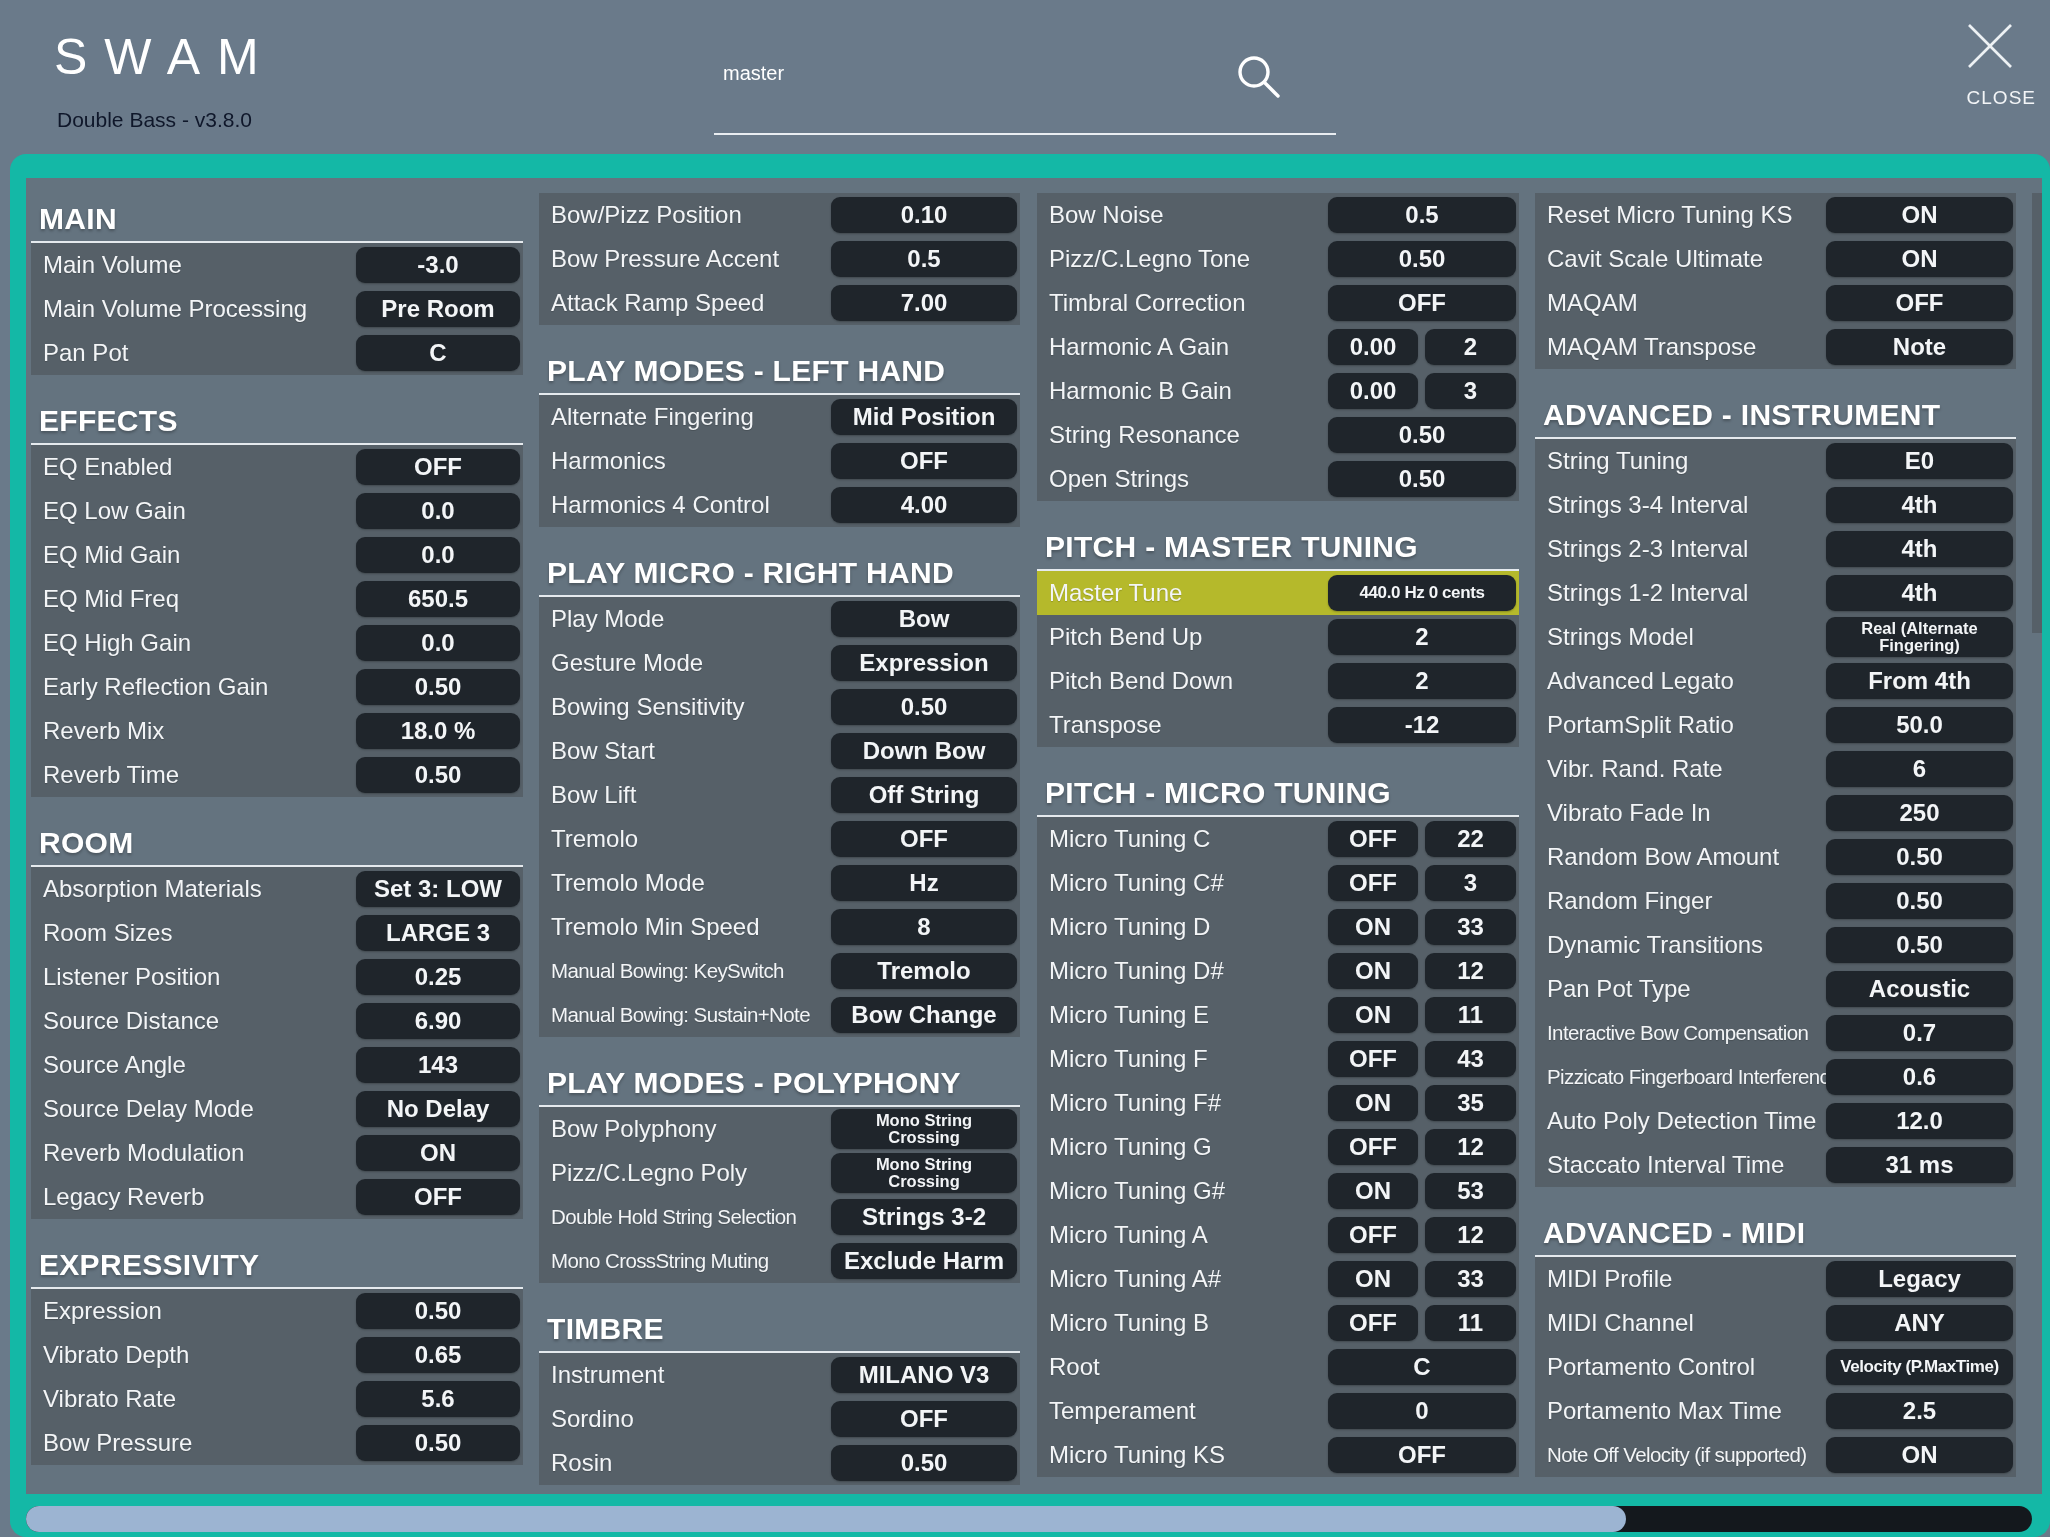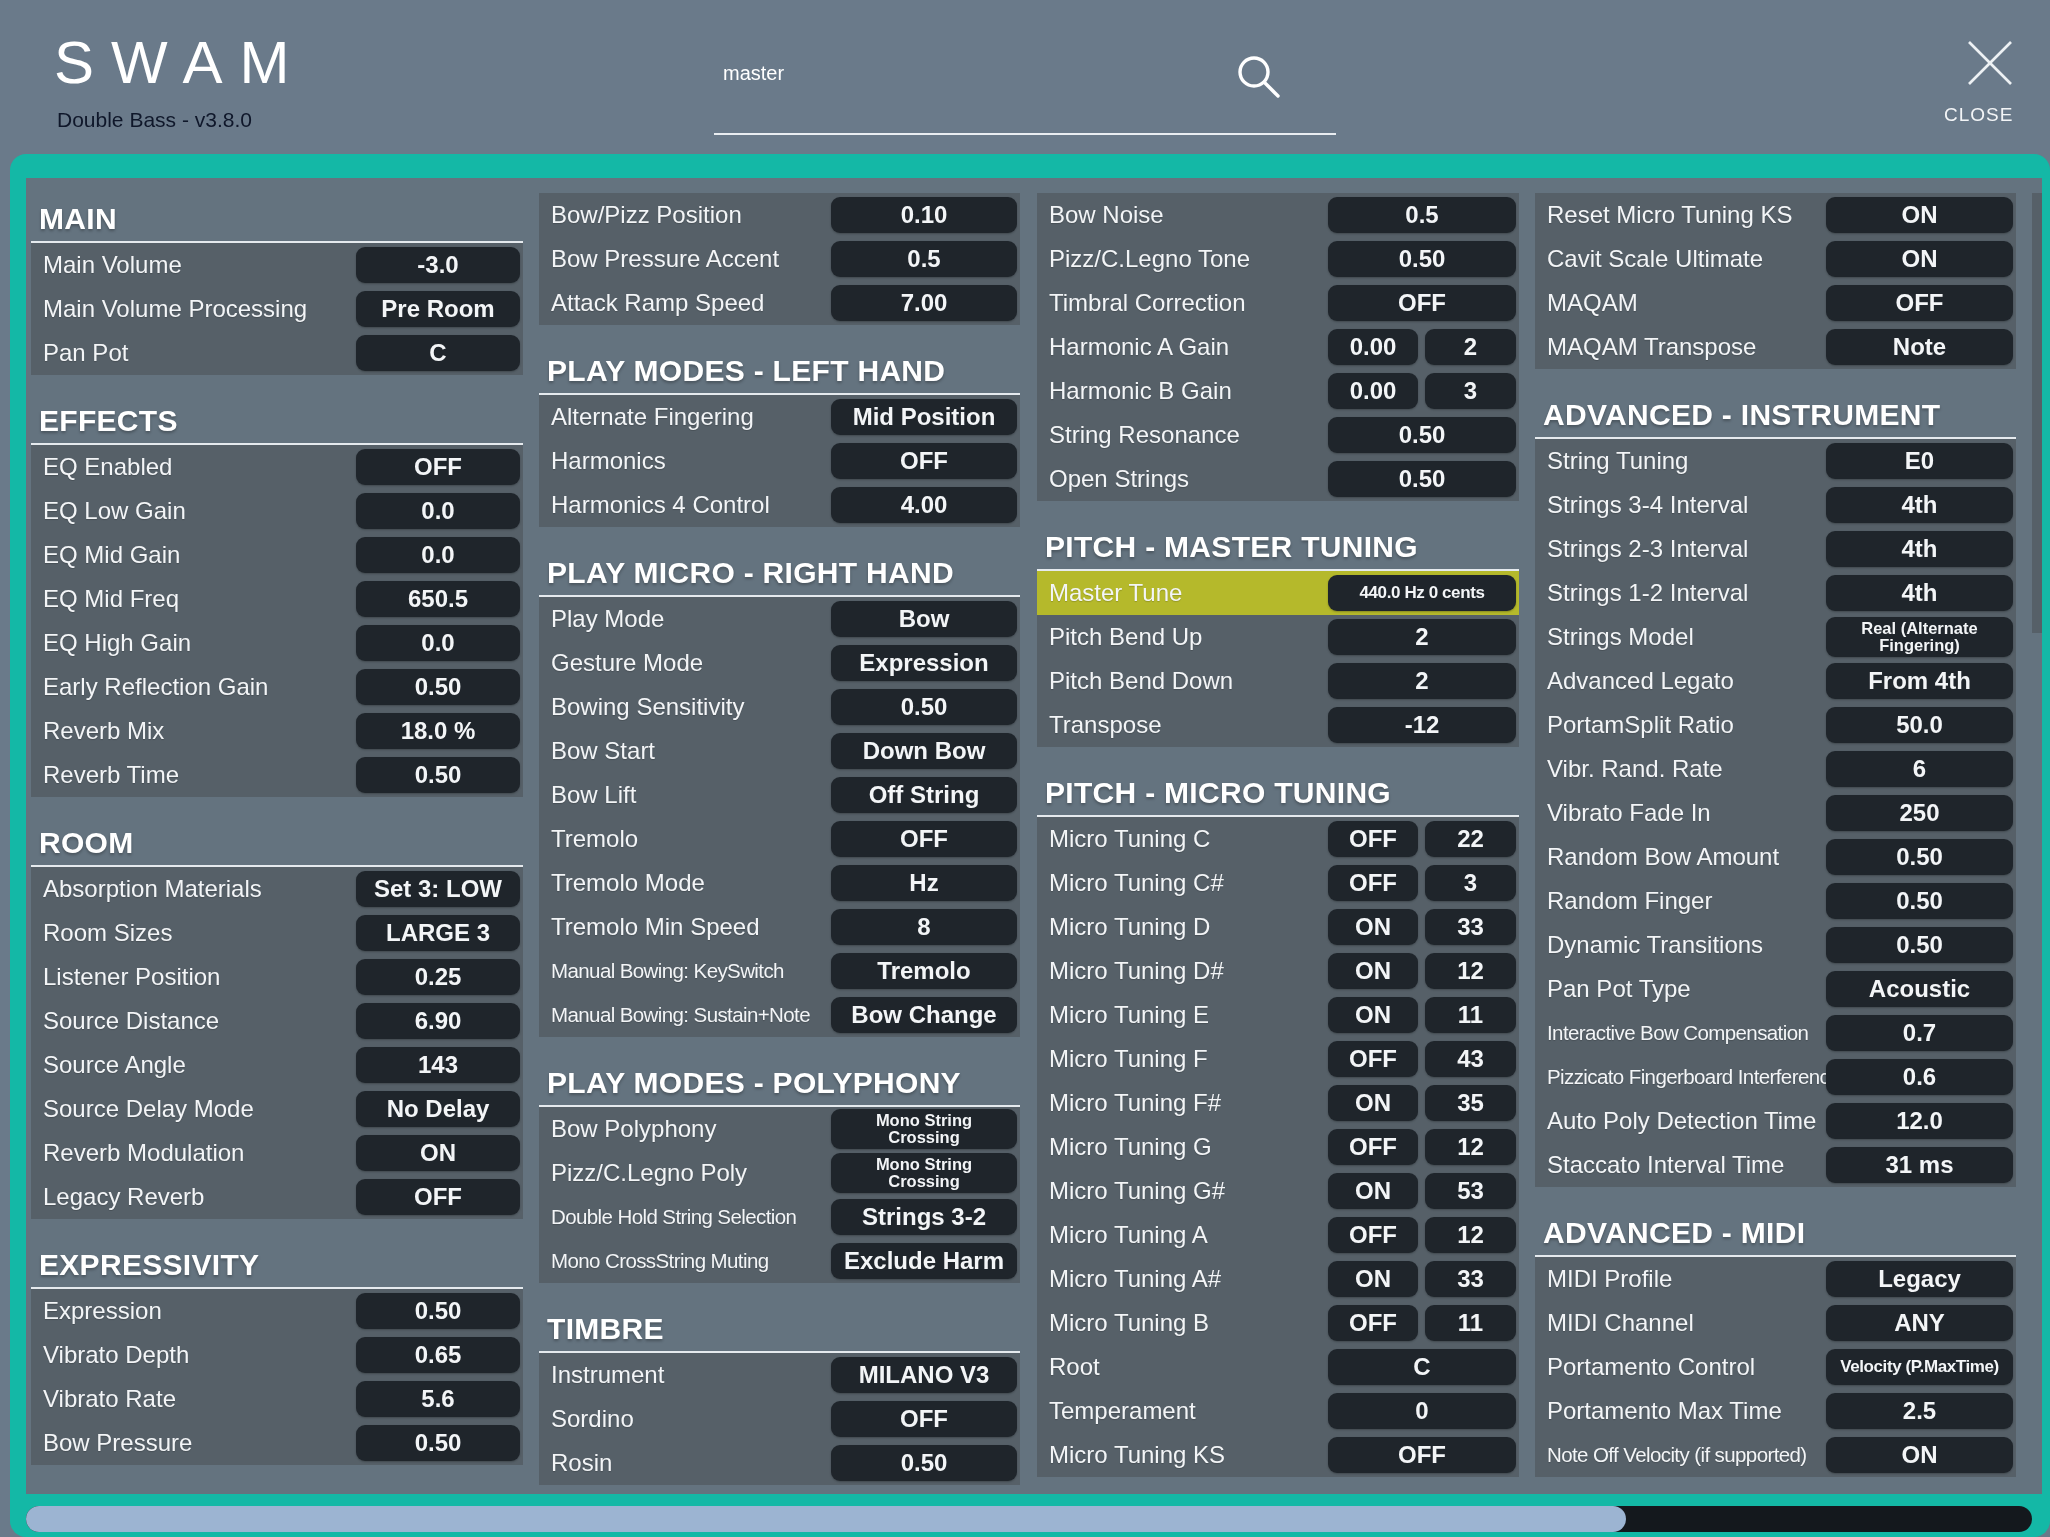--- a/index.html
+++ b/index.html
@@ -2,26 +2,26 @@
 <html><head>
 <meta charset="utf-8">
 <style>
   html,body{margin:0;padding:0;}
   body{
     width:2050px;height:1537px;position:relative;overflow:hidden;
     background:#6A7A8A;color:#F3F5F7;
     font-family:"Liberation Sans", sans-serif;
   }
   
-  .hdr-logo{position:absolute;left:54px;top:28px;font-size:60px;letter-spacing:17px;font-weight:normal;color:#FFFFFF;}
+  .hdr-logo{position:absolute;left:54px;top:28px;font-size:50px;letter-spacing:17px;font-weight:normal;color:#FFFFFF;}
   .hdr-sub{position:absolute;left:57px;top:108px;font-size:21px;color:#0f172a;}
   .search-value{position:absolute;left:723px;top:62px;font-size:20px;color:#FFFFFF;}
   .search-underline{position:absolute;left:714px;top:133px;width:622px;height:2px;background:#E9EDF1;}
   .search-icon{position:absolute;left:1230px;top:48px;width:56px;height:56px;}
-  .close-btn{position:absolute;left:1944px;top:38px;width:92px;text-align:left;cursor:pointer;}
+  .close-btn{position:absolute;left:1944px;top:21px;width:92px;text-align:right;cursor:pointer;}
   .close-btn svg{display:block;margin:0 auto;}
   .close-label{display:block;margin-top:16px;font-size:19px;letter-spacing:1px;color:#F3F5F7;}
   
   .panel{position:absolute;left:10px;top:154px;width:2040px;height:1383px;background:#14b8a6;border-radius:16px;}
   .content{position:absolute;left:16px;top:24px;width:2016px;height:1316px;background:#64737F;overflow:hidden;}
   .scroll-track{position:absolute;left:16px;top:1352px;width:2006px;height:26px;background:#14181D;border-radius:13px;}
   .scroll-thumb{width:1600px;height:26px;border-radius:13px;background:#9CB4D2;}
   
   .col{position:absolute;top:15px;}
   .col-1{left:5px;width:492px;}

